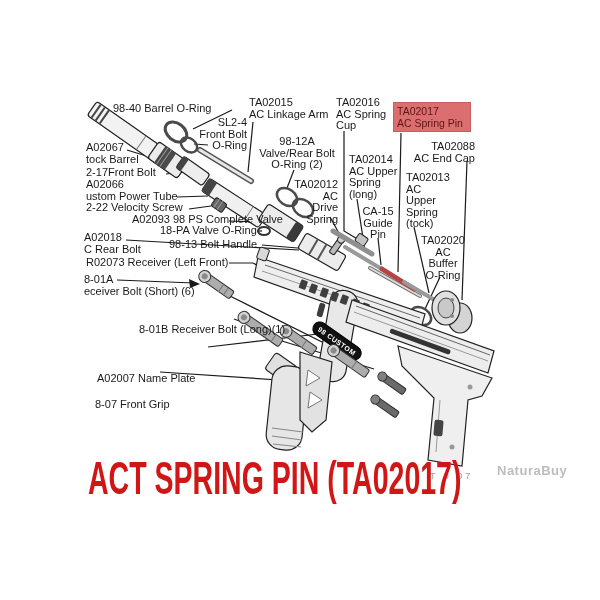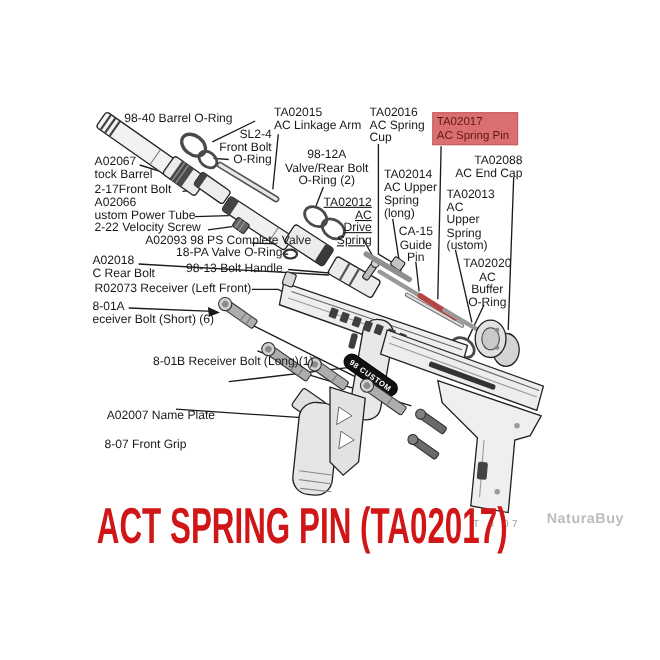--- a/index.html
+++ b/index.html
@@ -301,21 +301,21 @@
       <div class="plabel" style="left: 336px; top: 97px;">
         <div>TA02016</div>
         <div>AC Spring</div>
         <div>Cup</div>
       </div>
       <div class="plabel center" style="left: 297px; top: 136px;">
         <div>98-12A</div>
         <div>Valve/Rear Bolt</div>
         <div>O-Ring (2)</div>
       </div>
-      <div class="plabel right" style="left: 338px; top: 179px; text-decoration: underline;">
+      <div class="plabel right" style="left: 338px; top: 179px;">
         <div>TA02012</div>
         <div>AC</div>
         <div>Drive</div>
         <div>Spring</div>
       </div>
       <div class="plabel" style="left: 349px; top: 154px;">
         <div>TA02014</div>
         <div>AC Upper</div>
         <div>Spring</div>
         <div>(long)</div>
@@ -327,21 +327,21 @@
       </div>
       <div class="plabel right" style="left: 475px; top: 141px;">
         <div>TA02088</div>
         <div>AC End Cap</div>
       </div>
       <div class="plabel" style="left: 406px; top: 172px;">
         <div>TA02013</div>
         <div>AC</div>
         <div>Upper</div>
         <div>Spring</div>
-        <div>(ustom)</div>
+        <div>(tock)</div>
       </div>
       <div class="plabel center" style="left: 443px; top: 235px;">
         <div>TA02020</div>
         <div>AC</div>
         <div>Buffer</div>
         <div>O-Ring</div>
       </div>
     </div>
 
   <div id="partial-text">T 0 07</div>

